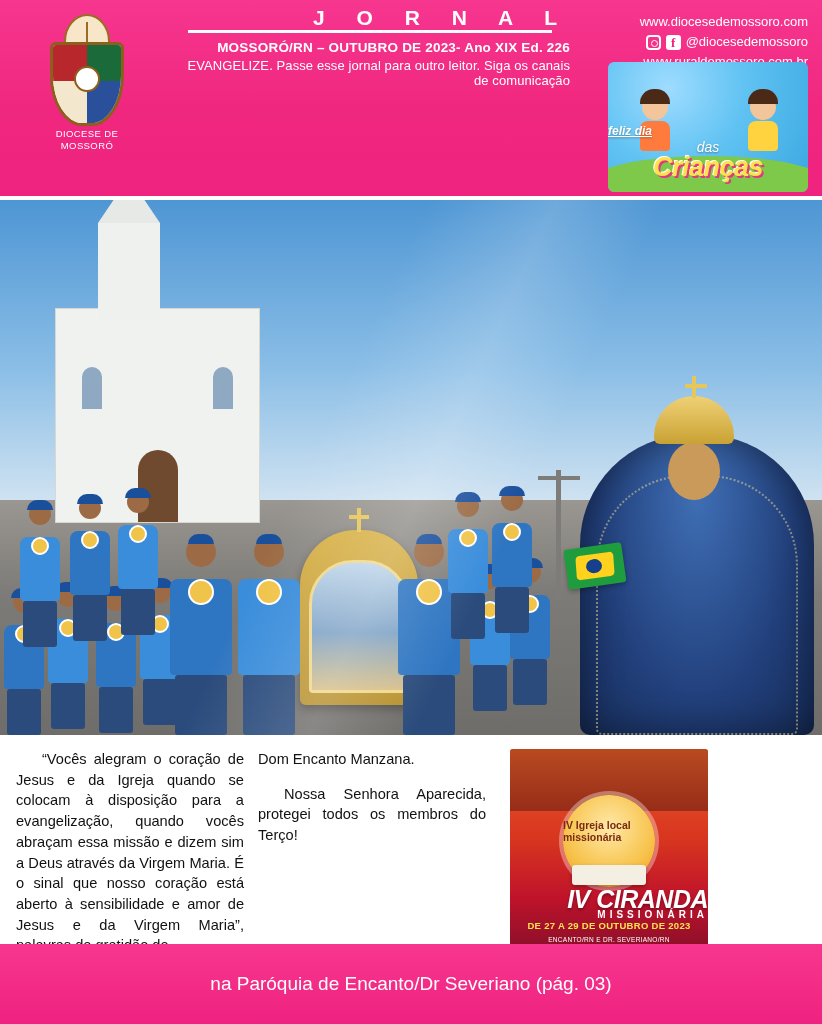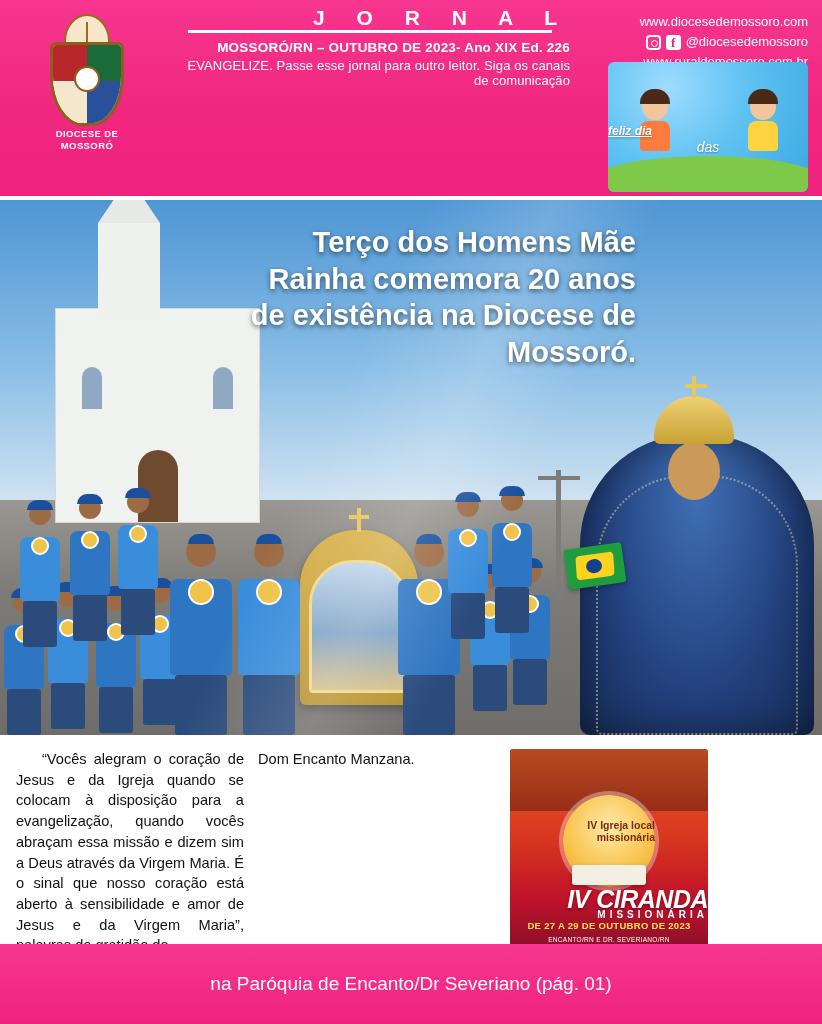--- a/index.html
+++ b/index.html
@@ -50,21 +50,21 @@
   .crest .shield .q2{right:0;top:0;width:50%;height:46%;background:#1b6b3a;}
   .crest .shield .q3{left:0;bottom:0;width:50%;height:54%;background:#f3e7cd;}
   .crest .shield .q4{right:0;bottom:0;width:50%;height:54%;background:#2a4f9b;}
   .crest .shield .star{
     position:absolute;left:50%;top:44%;transform:translate(-50%,-50%);
     width:26px;height:26px;background:#fff;border-radius:50%;
     border:2px solid #8d5f1d;
   }
   .crest .ribbon {
     position:absolute; left:50%; top:118px; transform:translateX(-50%);
-    width:120px; color:#ffffff; font-size:9.5px; font-weight:bold;
+    width:120px; color:#ffffff; font-size:9.5px; font-weight:normal;
     letter-spacing:.4px; line-height:1.25;
   }
 
   
   .title-block{
     position:absolute; left:170px; top:6px; width:400px; text-align:right;
   }
   .jornal {
     color:#ffffff; font-size:21px; letter-spacing:13px; font-weight:bold;
     text-indent:13px;
@@ -272,21 +272,21 @@
     background:linear-gradient(180deg,#b4491f,#8f2a18);
     opacity:.9;
   }
   .ad-box .circle{
     position:absolute; left:50%; top:46px; transform:translateX(-50%);
     width:92px;height:92px;border-radius:50%;
     background:radial-gradient(circle at 50% 35%, #ffe9a8 0%, #f7c24a 60%, #e89b22 100%);
     box-shadow:0 0 0 4px rgba(255,255,255,.35);
   }
   .ad-box .circle span{
-    position:absolute;left:0;right:0;top:24px;text-align:right;
+    position:absolute;left:0;right:0;top:24px;text-align:left;
     color:#7a2a12;font-size:10.5px;font-weight:bold;line-height:1.15;
   }
   .ad-box .book{
     position:absolute;left:50%;top:116px;transform:translateX(-50%);
     width:74px;height:20px;background:#f4efe3;border-radius:3px;
     box-shadow:0 2px 4px rgba(0,0,0,.3);
   }
   .ad-box .t1{
     position:absolute;left:0;right:0;top:136px;text-align:right;
     color:#ffffff;font-size:25px;font-weight:bold;font-style:italic;letter-spacing:-.5px;
@@ -367,20 +367,21 @@
           <div class="body"></div>
       </div>
       <div class="kid k2">
         <div class="head">
             <div class="hair"></div>
           </div>
           <div class="body"></div>
       </div>
       <div class="l1">feliz dia</div>
       <div class="l2">das</div>
+      <div class="l3">Crianças</div>
     </div>
   </div>
 
   <div class="hero">
     <div class="sky"></div>
     <div class="ground"></div>
 
     <div class="church">
       <div class="tower"></div>
       <div class="win w1"></div>
@@ -512,43 +513,43 @@
           <div class="h"></div>
           <div class="t dk">
             <div class="logo"></div>
           </div>
           <div class="l"></div>
         </div>
     </div>
 
     <div class="glare"></div>
 
-    <div class="headline">Terço dos Homens Mãe Rainha comemora 20 anos de existência na Diocese de Mossoró.</div>
   </div>
 
   <div class="article">
     <div class="col">
       <p>“Vocês alegram o coração de Jesus e da Igreja quando se colocam à disposição para a evangelização, quando vocês abraçam essa missão e dizem sim a Deus através da Virgem Maria. É o sinal que nosso coração está aberto à sensibilidade e amor de Jesus e da Virgem Maria”, palavras de gratidão de</p>
     </div>
     <div class="col">
       <p style="text-indent:0;">Dom Encanto Manzana.</p>
+      <p class="sp">Nossa Senhora Aparecida, protegei todos os membros do Terço!</p>
     </div>
 
     <div class="ad-box">
       <div class="photo"></div>
       <div class="circle">
         <span>IV Igreja local missionária</span>
       </div>
       <div class="book"></div>
       <div class="t1">IV CIRANDA</div>
       <div class="t2">MISSIONÁRIA</div>
       <div class="t3">DE 27 A 29 DE OUTUBRO DE 2023</div>
       <div class="t4">ENCANTO/RN E DR. SEVERIANO/RN</div>
     </div>
   </div>
 
   <div class="footer">
     <div class="ft">
-      <div>na Paróquia de Encanto/Dr Severiano (pág. 01)</div>
+      <div>na Paróquia de Encanto/Dr Severiano (pág. 03)</div>
     </div>
   </div>
 
 </div>
 
 </body></html>

